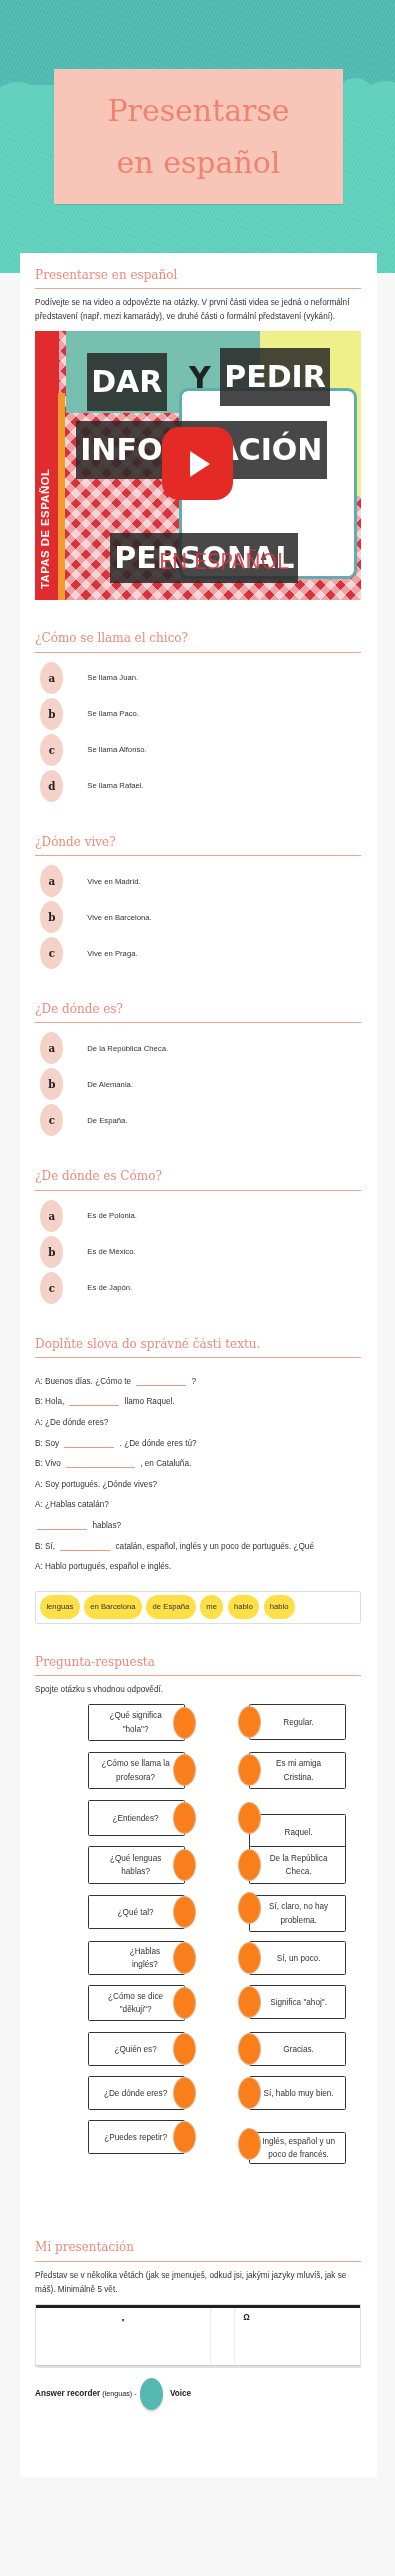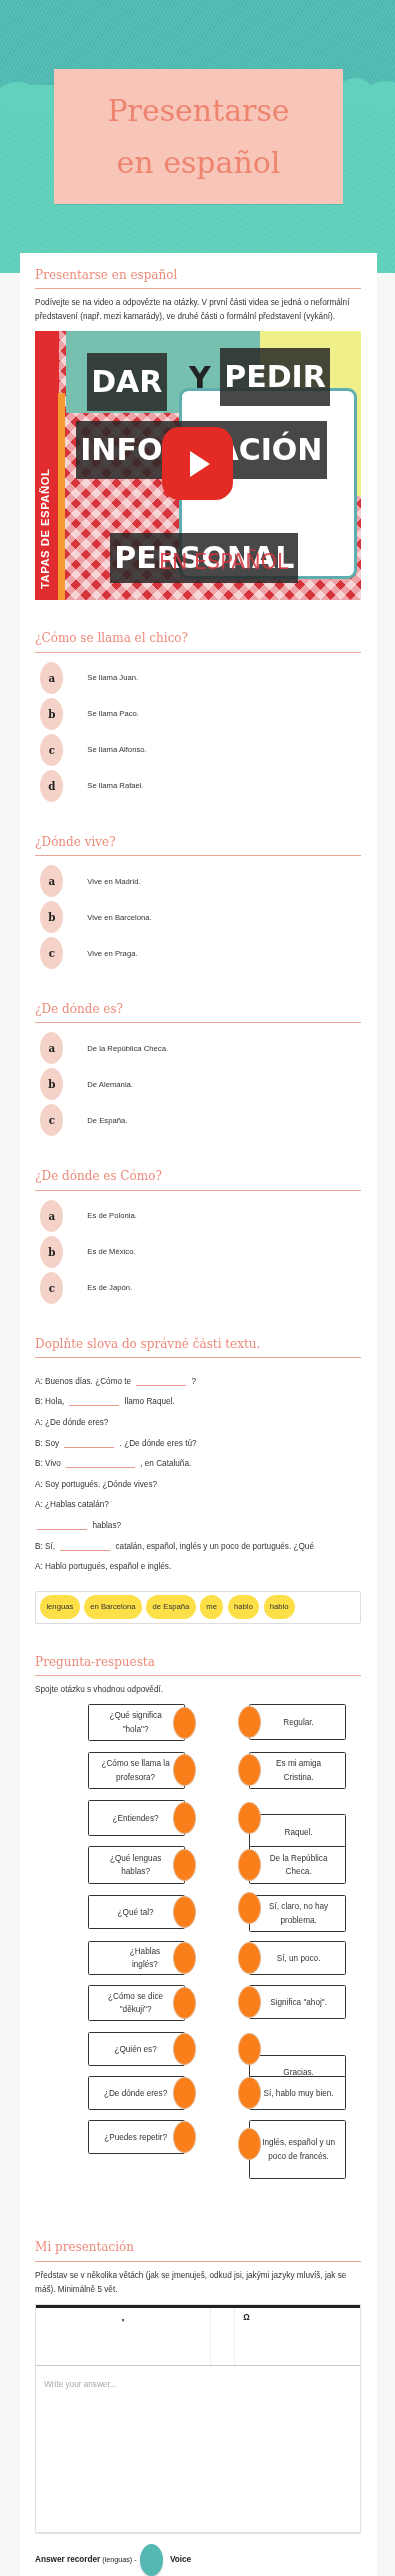--- a/index.html
+++ b/index.html
@@ -332,54 +332,53 @@
           <div class="dot" style="left: 203px; top: 238px;"></div>
         </div>
         <div class="mrow">
           <div class="mbox left" style="top: 281px; height: 36px;">¿Cómo se dice "děkuji"?</div>
           <div class="mbox right" style="top: 281px; height: 34px;">Significa "ahoj".</div>
           <div class="dot" style="left: 138px; top: 283px;"></div>
           <div class="dot" style="left: 203px; top: 282px;"></div>
         </div>
         <div class="mrow">
           <div class="mbox left" style="top: 328px; height: 34px;">¿Quién es?</div>
-          <div class="mbox right" style="top: 328px; height: 34px; margin-top: 23px;">Gracias.</div>
+          <div class="mbox right" style="top: 328px; height: 34px;">Gracias.</div>
           <div class="dot" style="left: 138px; top: 329px;"></div>
           <div class="dot" style="left: 203px; top: 329px;"></div>
         </div>
         <div class="mrow">
           <div class="mbox left" style="top: 372px; height: 34px;">¿De dónde eres?</div>
           <div class="mbox right" style="top: 372px; height: 34px;">Sí, hablo muy bien.</div>
           <div class="dot" style="left: 138px; top: 373px;"></div>
           <div class="dot" style="left: 203px; top: 373px;"></div>
         </div>
         <div class="mrow">
           <div class="mbox left" style="top: 416px; height: 34px;">¿Puedes repetir?</div>
-          <div class="mbox right" style="top: 416px; height: 59px;">Inglés, español y un poco de francés.</div>
+          <div class="mbox right" style="top: 428px; height: 32px;">Inglés, español y un poco de francés.</div>
           <div class="dot" style="left: 138px; top: 417px;"></div>
           <div class="dot" style="left: 203px; top: 424px;"></div>
         </div>
       </div>
   </div>
 
   <div class="gap-l"></div>
 
   <div class="section">
     <h2 class="sec-title">Mi presentación</h2>
     <p class="desc">Představ se v několika větách (jak se jmenuješ, odkud jsi, jakými jazyky mluvíš, jak se máš). Minimálně 5 vět.</p>
     <div class="editor">
       <div class="toolbar-bar"></div>
       <div class="toolbar">
         <div class="tb-select">
             <span>▾</span>
           </div>
         <div class="tb-empty"></div>
         <div class="tb-omega">Ω</div>
       </div>
-      <textarea class="answer" placeholder="Write your answer..." style=""></textarea>
     </div>
     <div class="recorder">
       <span>Answer recorder</span>
       <span class="opt">(lenguas) -</span>
       <span class="rec-btn"></span>
       <span>Voice</span>
     </div>
   </div>
 
   <div class="gap-l"></div>

